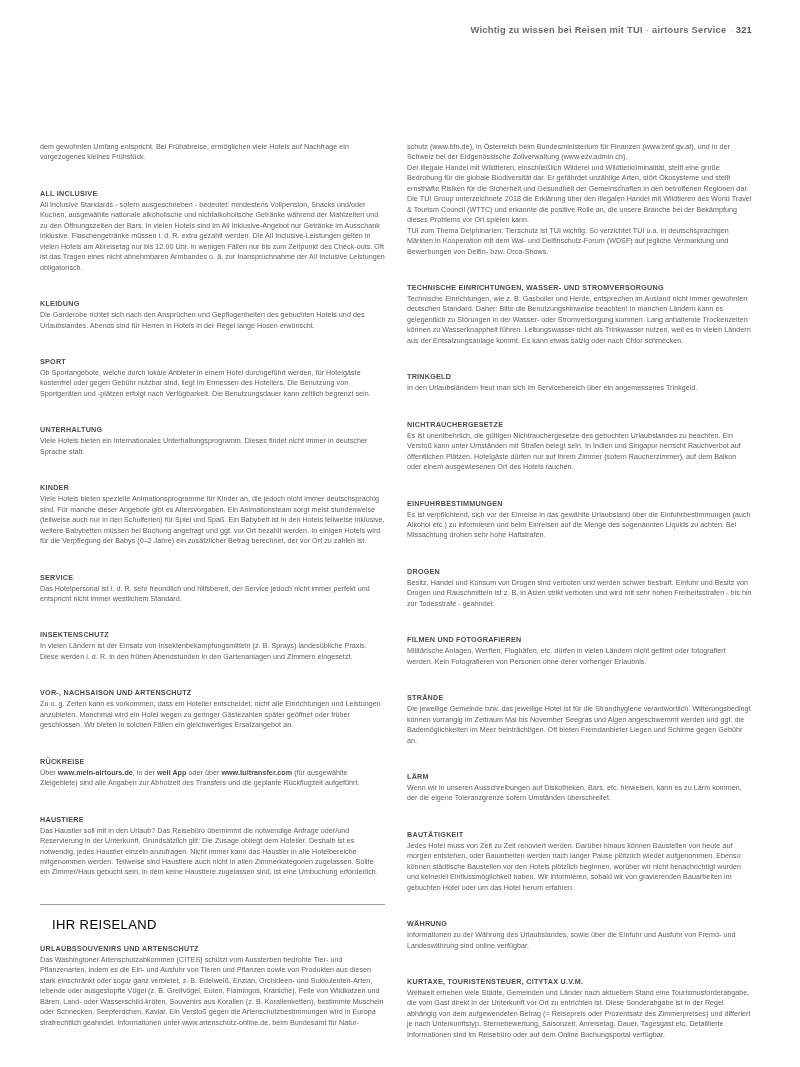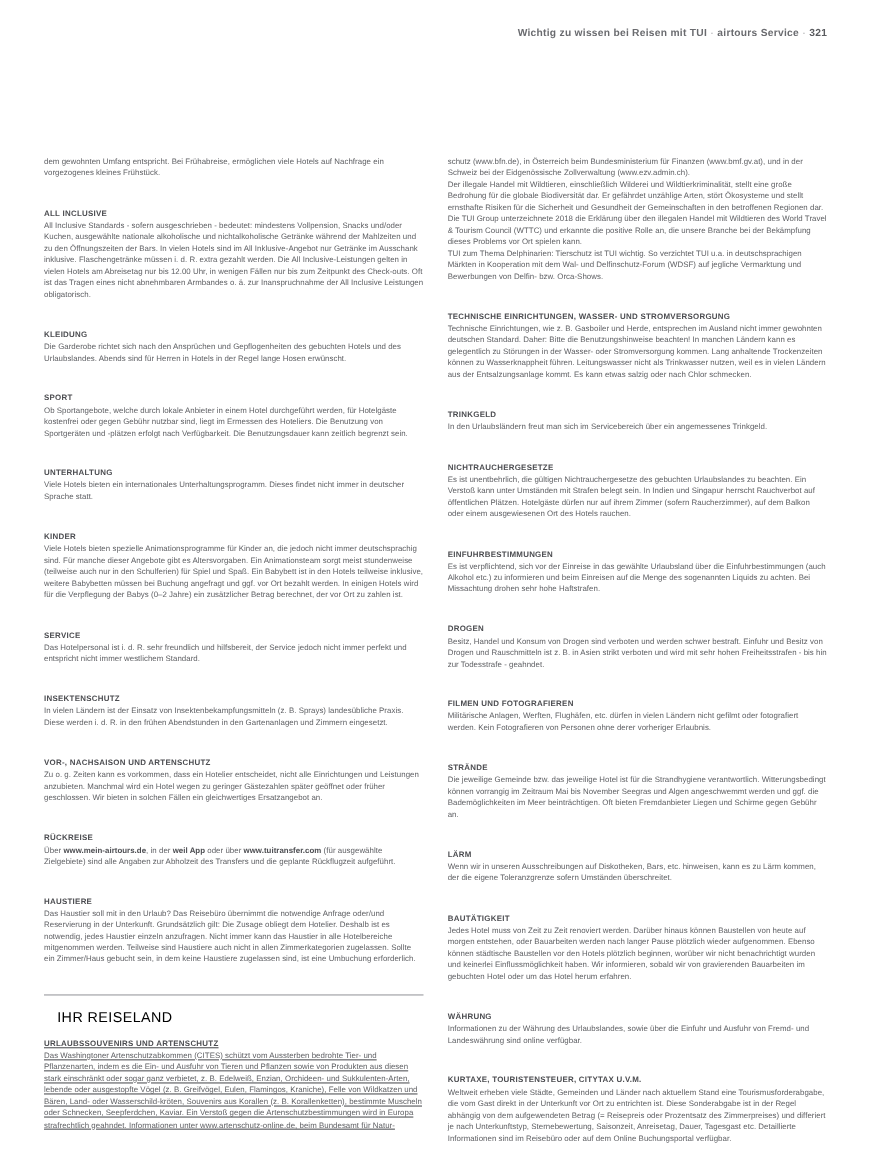--- a/index.html
+++ b/index.html
@@ -70,21 +70,20 @@
   .sec-head {
     font-size: 7.2px;
     line-height: 10.5px;
     font-weight: 700;
     letter-spacing: 0.25px;
     color: #4c4d51;
     margin: 0 0 0.5px 0;
   }
   .lead {
     margin-bottom: 0;
-    text-decoration: underline;
   }
   .big-head-wrap {
     margin-top: 26px;
     margin-bottom: 9px;
   }
   .big-head-rule {
     border-top: 0.8px solid #9a9b9f;
     width: 100%;
     height: 0;
     margin-bottom: 6px;

